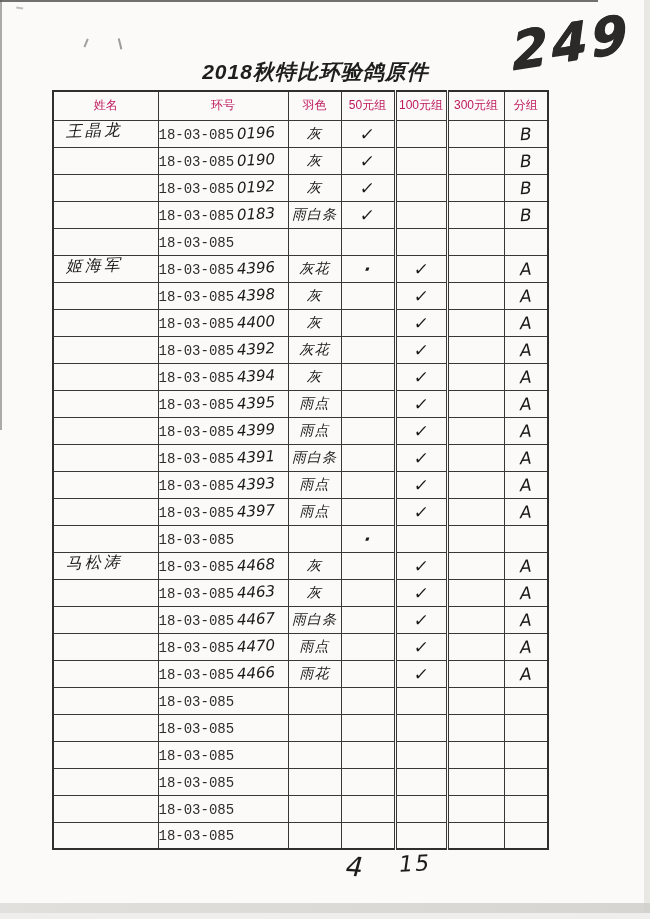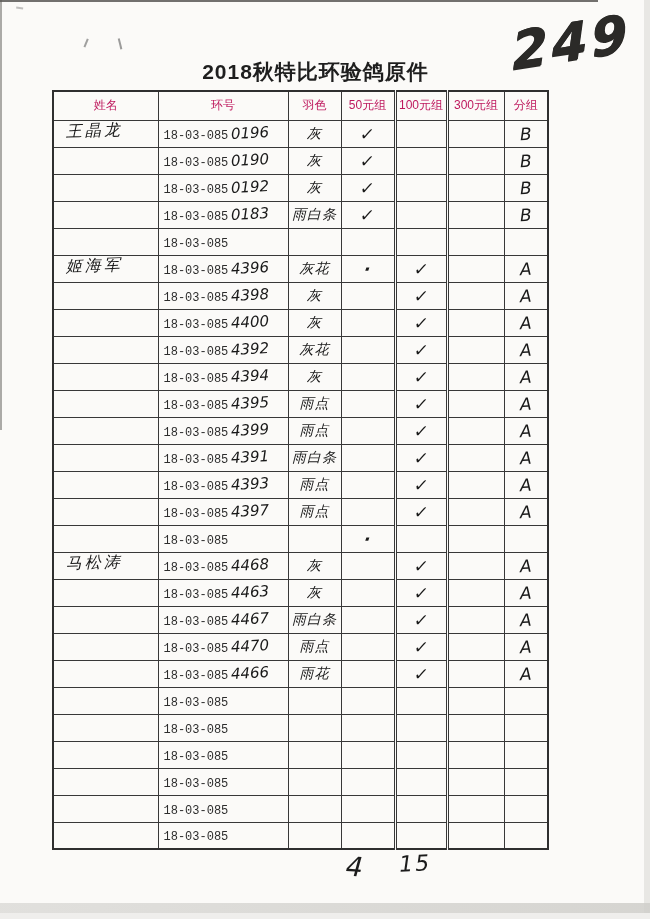--- a/index.html
+++ b/index.html
@@ -25,21 +25,21 @@
     font-family:"DejaVu Sans", sans-serif;
     font-size:52px; font-weight:900; font-style:italic;
     letter-spacing:4px; color:#2b2a28;
     transform:rotate(-9deg) skewX(-6deg);
     text-shadow:1px 0 0 #2b2a28, 0 1px 0 #2b2a28;
   }
 
   .title {
     position:absolute; left:52px; top:58px; width:495px;
     text-align:center; transform:translateX(16px);
-    font-size:21px; font-weight:700; letter-spacing:1px; color:#1e1e1e;
+    font-size:21px; font-weight:700; letter-spacing:1px; color:#1e1e1e;font-style:italic;
   }
 
   table.sheet {
     position:absolute; left:52px; top:90px; width:495px;
     border-collapse:collapse; table-layout:fixed;
     border:2px solid #2f2f2f;
   }
   .sheet th, .sheet td { border:1px solid #383838; padding:0; overflow:visible; white-space:nowrap; }
   
   .sheet th:nth-child(5), .sheet td:nth-child(5) { border-left:3px double #383838; border-right:3px double #383838; }
@@ -49,21 +49,21 @@
   .col-ring    { width:130px; }
   .col-feather { width:53px;  }
   .col-50      { width:54px;  }
   .col-100     { width:52px;  }
   .col-300     { width:57px;  }
   .col-group   { width:44px;  }
 
   td.c-ring { text-align:left; }
   .printed {
     font-family:"Liberation Mono", monospace;
-    font-size:12px; color:#2d2d2d; padding-left:5px; letter-spacing:0;margin-top:44px;
+    font-size:14px; color:#2d2d2d; letter-spacing:0;margin-top:44px;
   }
   .hw {
     font-family:"DejaVu Sans", sans-serif;
     font-style:italic; color:#191919;
   }
   .name {
     display:inline-block; font-size:16px; letter-spacing:3px;
     padding-left:12px; transform:rotate(-2deg) translateY(-2px);
   }
   .suffix {

